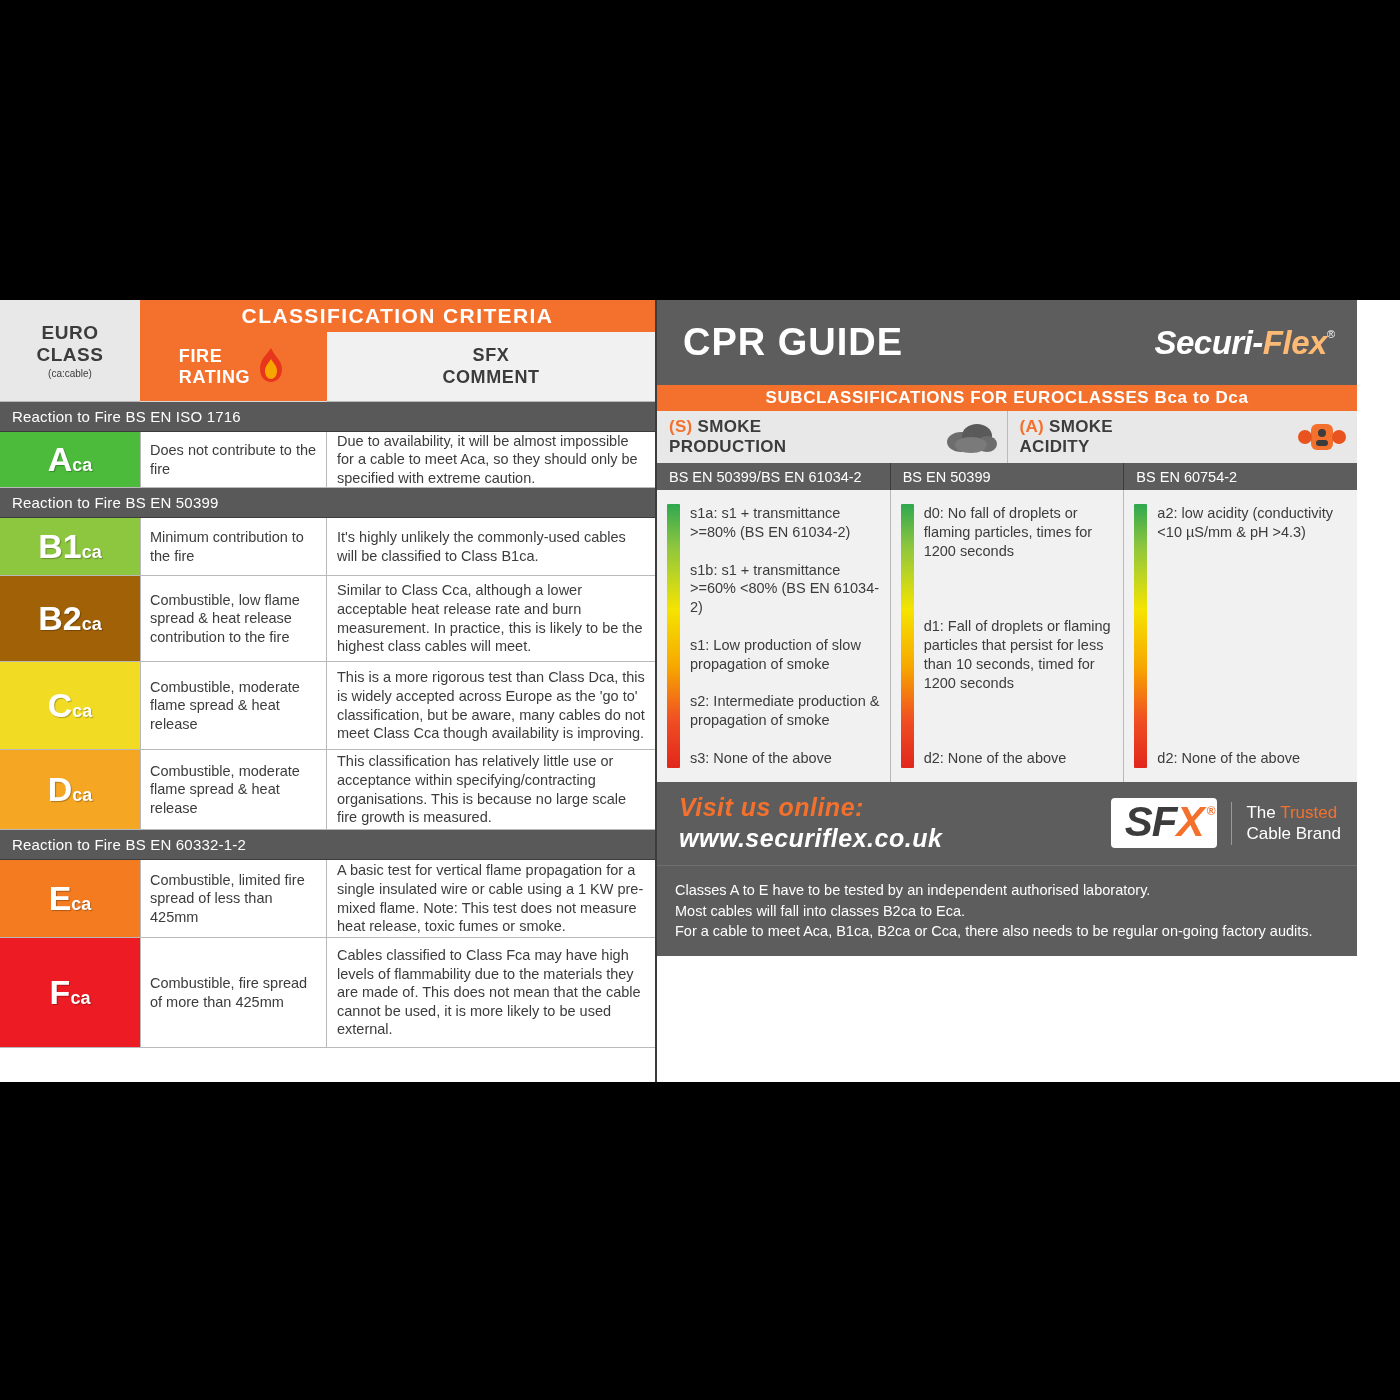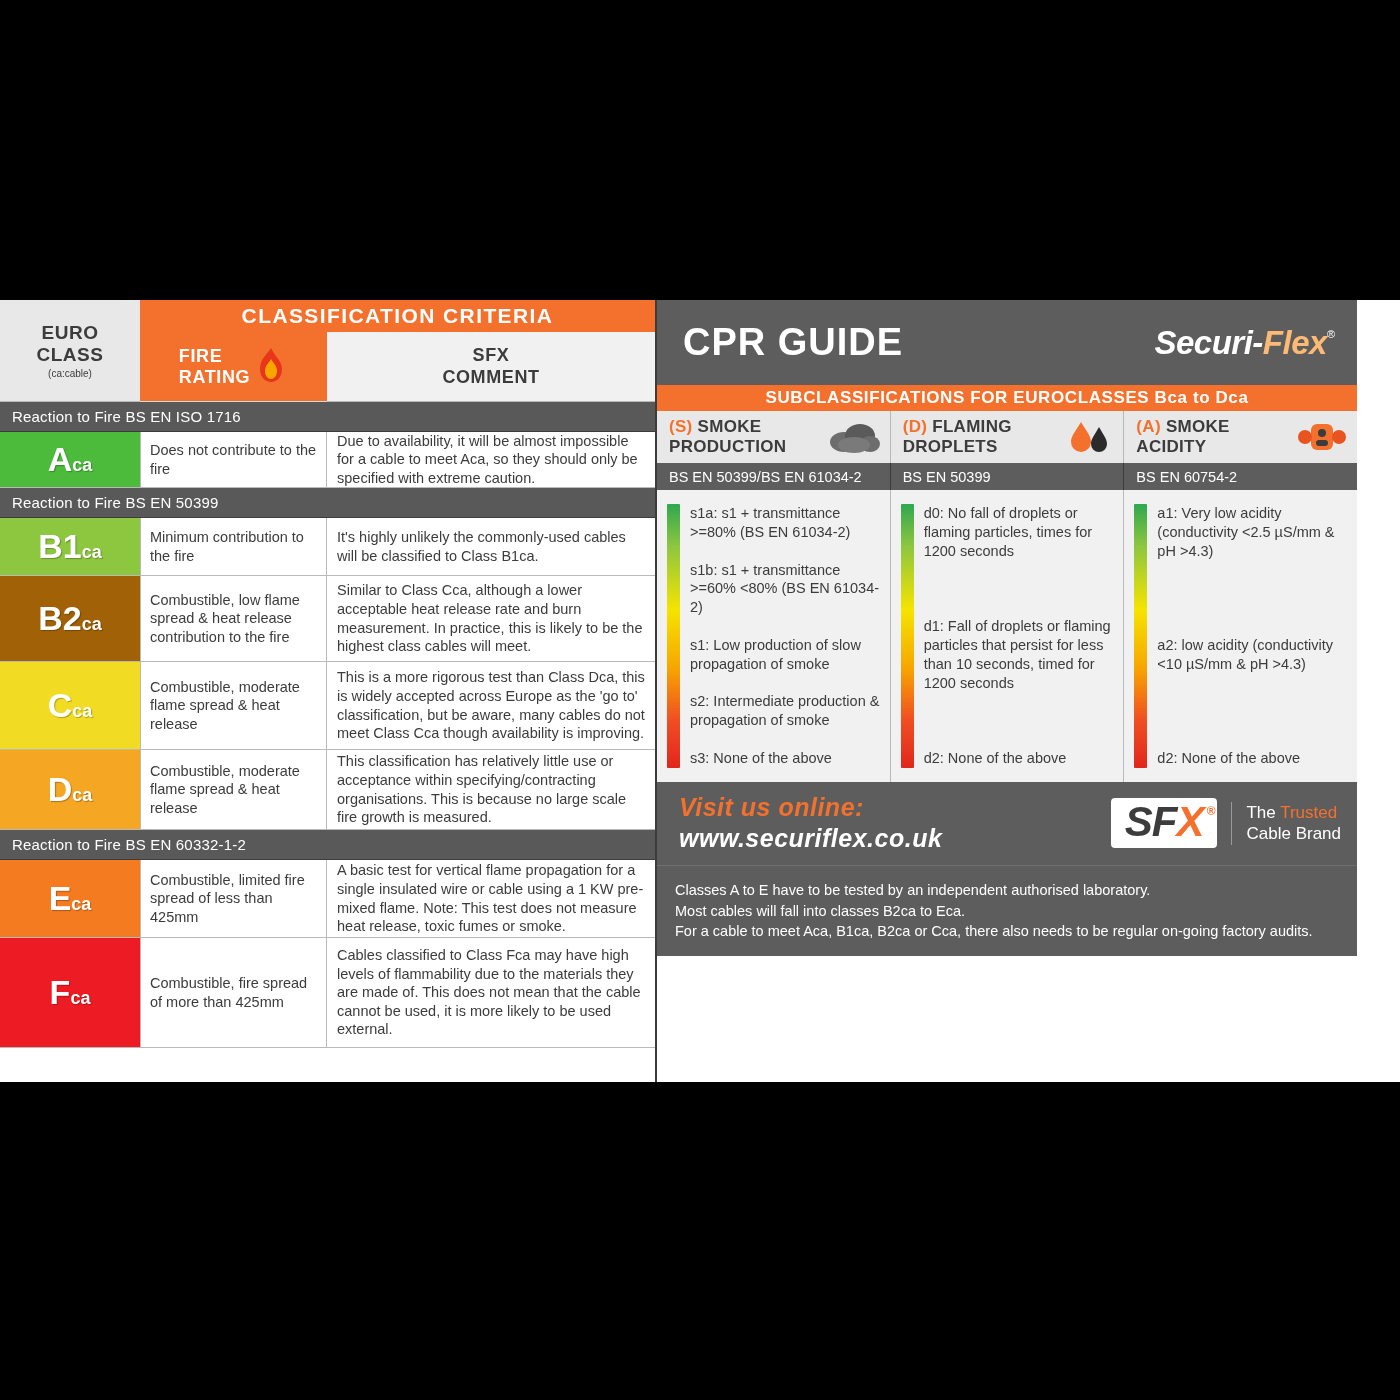--- a/index.html
+++ b/index.html
@@ -267,30 +267,20 @@
         </div>
         <svg width="52" height="34" viewBox="0 0 52 34">
           <ellipse cx="16" cy="22" rx="14" ry="10" fill="#6d6d6d"></ellipse>
           <ellipse cx="32" cy="16" rx="15" ry="12" fill="#5a5a5a"></ellipse>
           <ellipse cx="42" cy="24" rx="10" ry="8" fill="#6d6d6d"></ellipse>
           <ellipse cx="26" cy="25" rx="16" ry="8" fill="#7a7a7a"></ellipse>
         </svg>
       </div>
       <div class="sub-col">
         <div class="label">
-          <div><span class="code">(D)</span> <span>FLAMING</span></div>
-          <div>DROPLETS</div>
-        </div>
-        <svg width="48" height="36" viewBox="0 0 48 36">
-          <path d="M16 3 C10 13 6 17 6 23 a10 10 0 0 0 20 0 C26 17 22 13 16 3 z" fill="#f4712d"></path>
-          <path d="M34 8 C29 17 26 20 26 25 a8 8 0 0 0 16 0 C42 20 39 17 34 8 z" fill="#2b2b2b"></path>
-        </svg>
-      </div>
-      <div class="sub-col">
-        <div class="label">
           <div><span class="code">(A)</span> <span>SMOKE</span></div>
           <div>ACIDITY</div>
         </div>
         <svg width="50" height="34" viewBox="0 0 50 34">
           <rect x="14" y="4" width="22" height="26" rx="6" fill="#f4712d"></rect>
           <circle cx="8" cy="17" r="7" fill="#e8531f"></circle>
           <circle cx="42" cy="17" r="7" fill="#e8531f"></circle>
           <circle cx="25" cy="13" r="4" fill="#3c3c3c"></circle>
           <rect x="19" y="20" width="12" height="6" rx="3" fill="#3c3c3c"></rect>
         </svg>
@@ -318,21 +308,20 @@
         <div class="gradient-bar"></div>
         <div class="grad-items">
           <div class="grad-item">d0: No fall of droplets or flaming particles, times for 1200 seconds</div>
           <div class="grad-item">d1: Fall of droplets or flaming particles that persist for less than 10 seconds, timed for 1200 seconds</div>
           <div class="grad-item">d2: None of the above</div>
         </div>
       </div>
       <div class="detail-col">
         <div class="gradient-bar"></div>
         <div class="grad-items">
-          <div class="grad-item">a1: Very low acidity (conductivity &lt;2.5 µS/mm &amp; pH &gt;4.3)</div>
           <div class="grad-item">a2: low acidity (conductivity &lt;10 µS/mm &amp; pH &gt;4.3)</div>
           <div class="grad-item">d2: None of the above</div>
         </div>
       </div>
     </div>
 
     <div class="visit-row">
       <div class="visit-text">
         <div class="visit-l1">Visit us online:</div>
         <div class="visit-l2">www.securiflex.co.uk</div>

